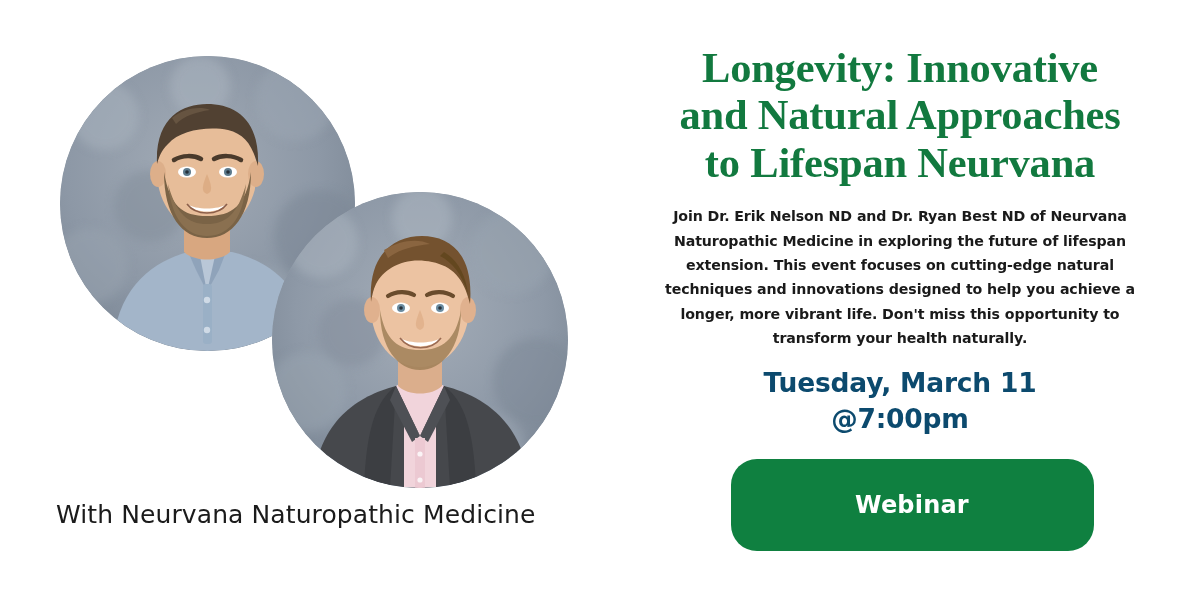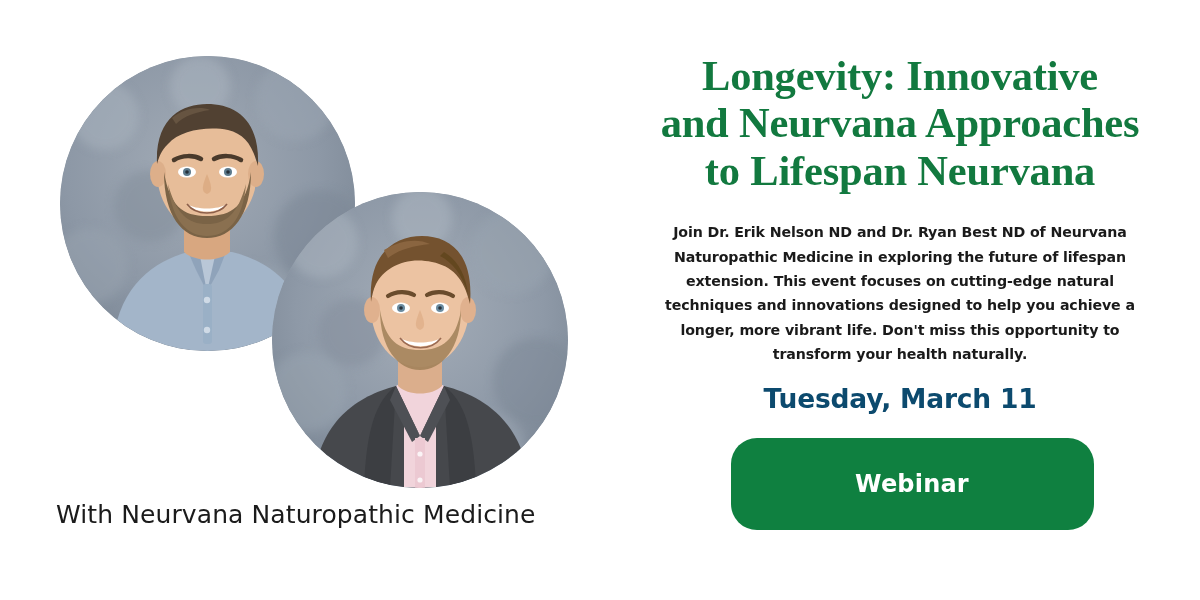--- a/index.html
+++ b/index.html
@@ -64,21 +64,21 @@
   .text-col {
     position: absolute;
     left: 612px;
     top: 0;
     width: 576px;
     height: 600px;
     text-align: center;
   }
 
   .headline {
-    margin: 8px;
+    margin: 0;
     padding: 44px 2px 0 2px;
     font-family: "Liberation Serif", "DejaVu Serif", serif;
     font-weight: bold;
     font-size: 42.5px;
     line-height: 1.115;
     letter-spacing: -0.2px;
     color: #12793f;
   }
 
   .blurb {
@@ -271,27 +271,28 @@
       </svg>
     </div>
 
     <div class="photo-caption">With Neurvana Naturopathic Medicine</div>
   </div>
 
   <div class="text-col">
 
     <h1 class="headline">
       <span style="display: block;">Longevity: Innovative</span>
-      <span style="display: block;">and Neurvana Approaches</span>
+      <span style="display: block;">and Natural Approaches</span>
       <span style="display: block;">to Lifespan Neurvana</span>
     </h1>
 
     <p class="blurb">Join Dr. Erik Nelson ND and Dr. Ryan Best ND of Neurvana Naturopathic Medicine in exploring the future of lifespan extension. This event focuses on cutting-edge natural techniques and innovations designed to help you achieve a longer, more vibrant life. Don't miss this opportunity to transform your health naturally.</p>
 
     <div class="event-when">
       <span>Tuesday, March 11</span>
+      <span class="line2">@7:00pm</span>
     </div>
 
     <div class="cta-wrap">
       <button class="cta-button">Webinar</button>
     </div>
   </div>
 </div>
 
 </body></html>

